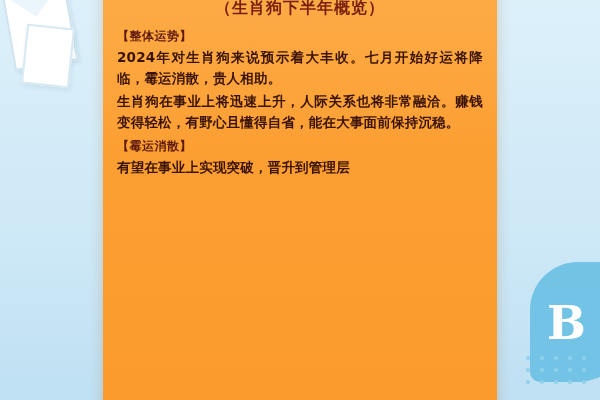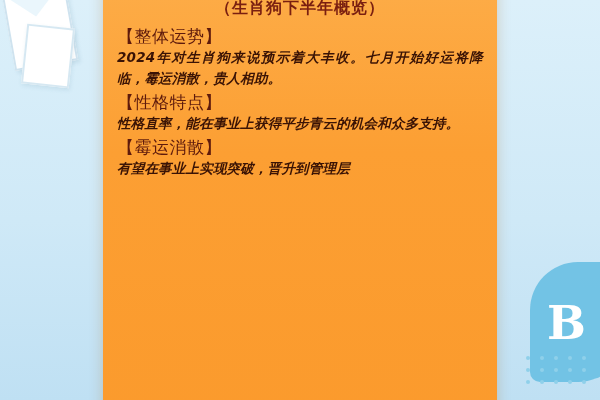--- a/index.html
+++ b/index.html
@@ -118,33 +118,32 @@
   }
 
   .sections {
     margin-top: 6px;
   }
   .section {
     margin-bottom: 2px;
   }
   .section-head {
     color: #5e1a0c;
-    font-size: 17px;
-    font-weight: normal;
+    font-size: 12px;
+    font-weight: bold;
     line-height: 22px;
     letter-spacing: 0.5px;
   }
   .section-body {
     color: #3a1305;
     font-size: 13.5px;
     font-weight: bold;
     line-height: 21px;
     letter-spacing: 0.2px;
     text-align: justify;
-    font-style: italic;
   }
 </style>
 </head>
 <body>
 
 <div class="page">
 
   <div class="deco-envelope"></div>
   <div class="deco-paper"></div>
 
@@ -173,26 +172,23 @@
     <div class="card-title">（生肖狗下半年概览）</div>
 
     <div class="sections">
 
       <div class="section">
         <div class="section-head">【整体运势】</div>
         <div class="section-body">2024年对生肖狗来说预示着大丰收。七月开始好运将降临，霉运消散，贵人相助。</div>
       </div>
 
       <div class="section">
-      </div>
-
-      <div class="section">
-        <div class="section-head">【性格特点】</div>
-        <div class="section-body">性格直率，能在事业上获得平步青云的机会和众多支持。</div>
-      </div>
+        <div class="section-body">生肖狗在事业上将迅速上升，人际关系也将非常融洽。赚钱变得轻松，有野心且懂得自省，能在大事面前保持沉稳。</div>
+      </div>
+
 
       <div class="section">
         <div class="section-head">【霉运消散】</div>
         <div class="section-body">有望在事业上实现突破，晋升到管理层</div>
       </div>
 
       <div class="section">
       </div>
 
       <div class="section">

